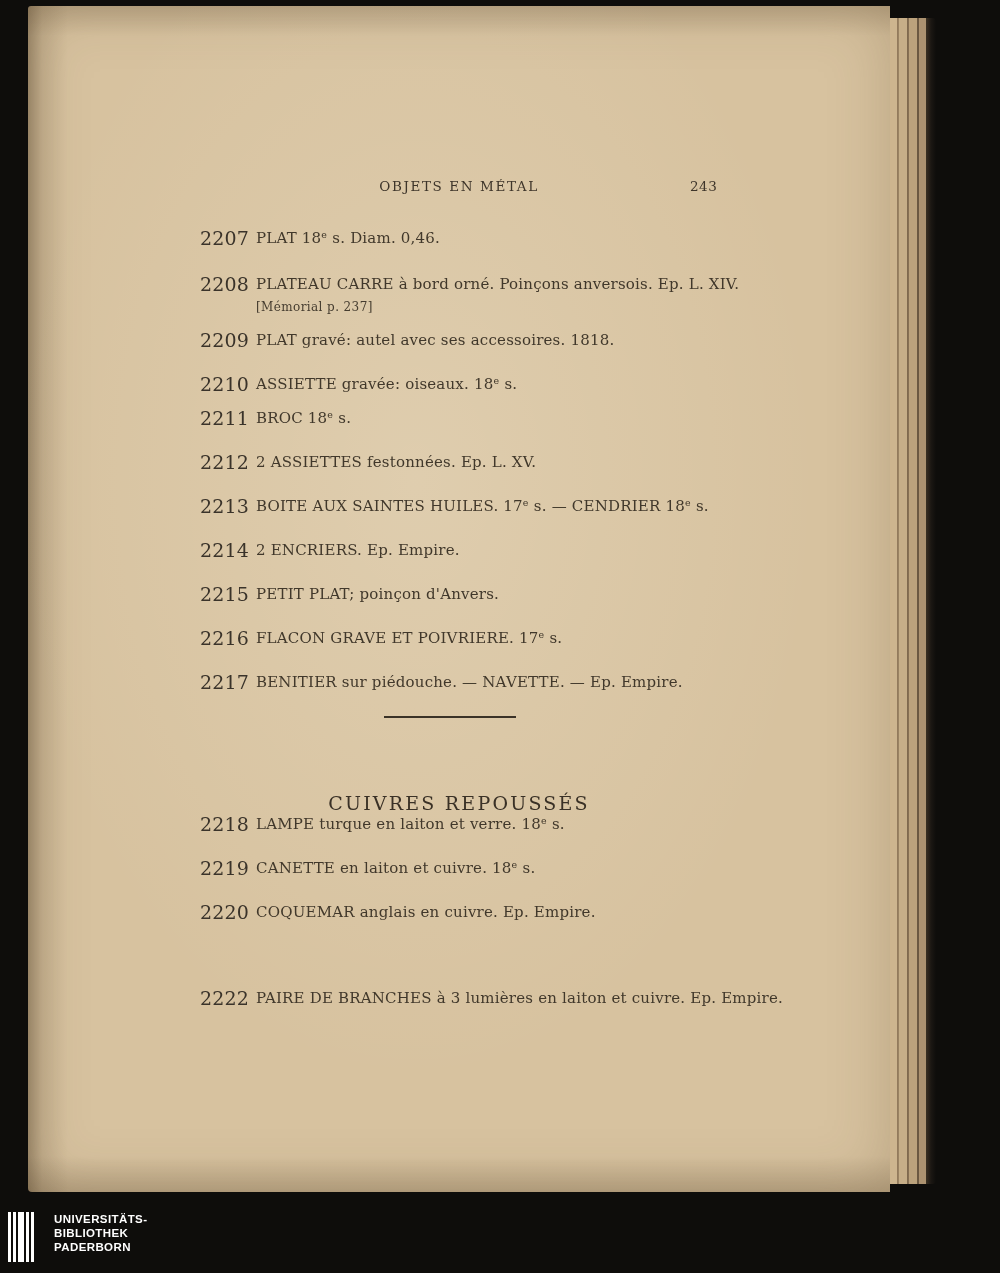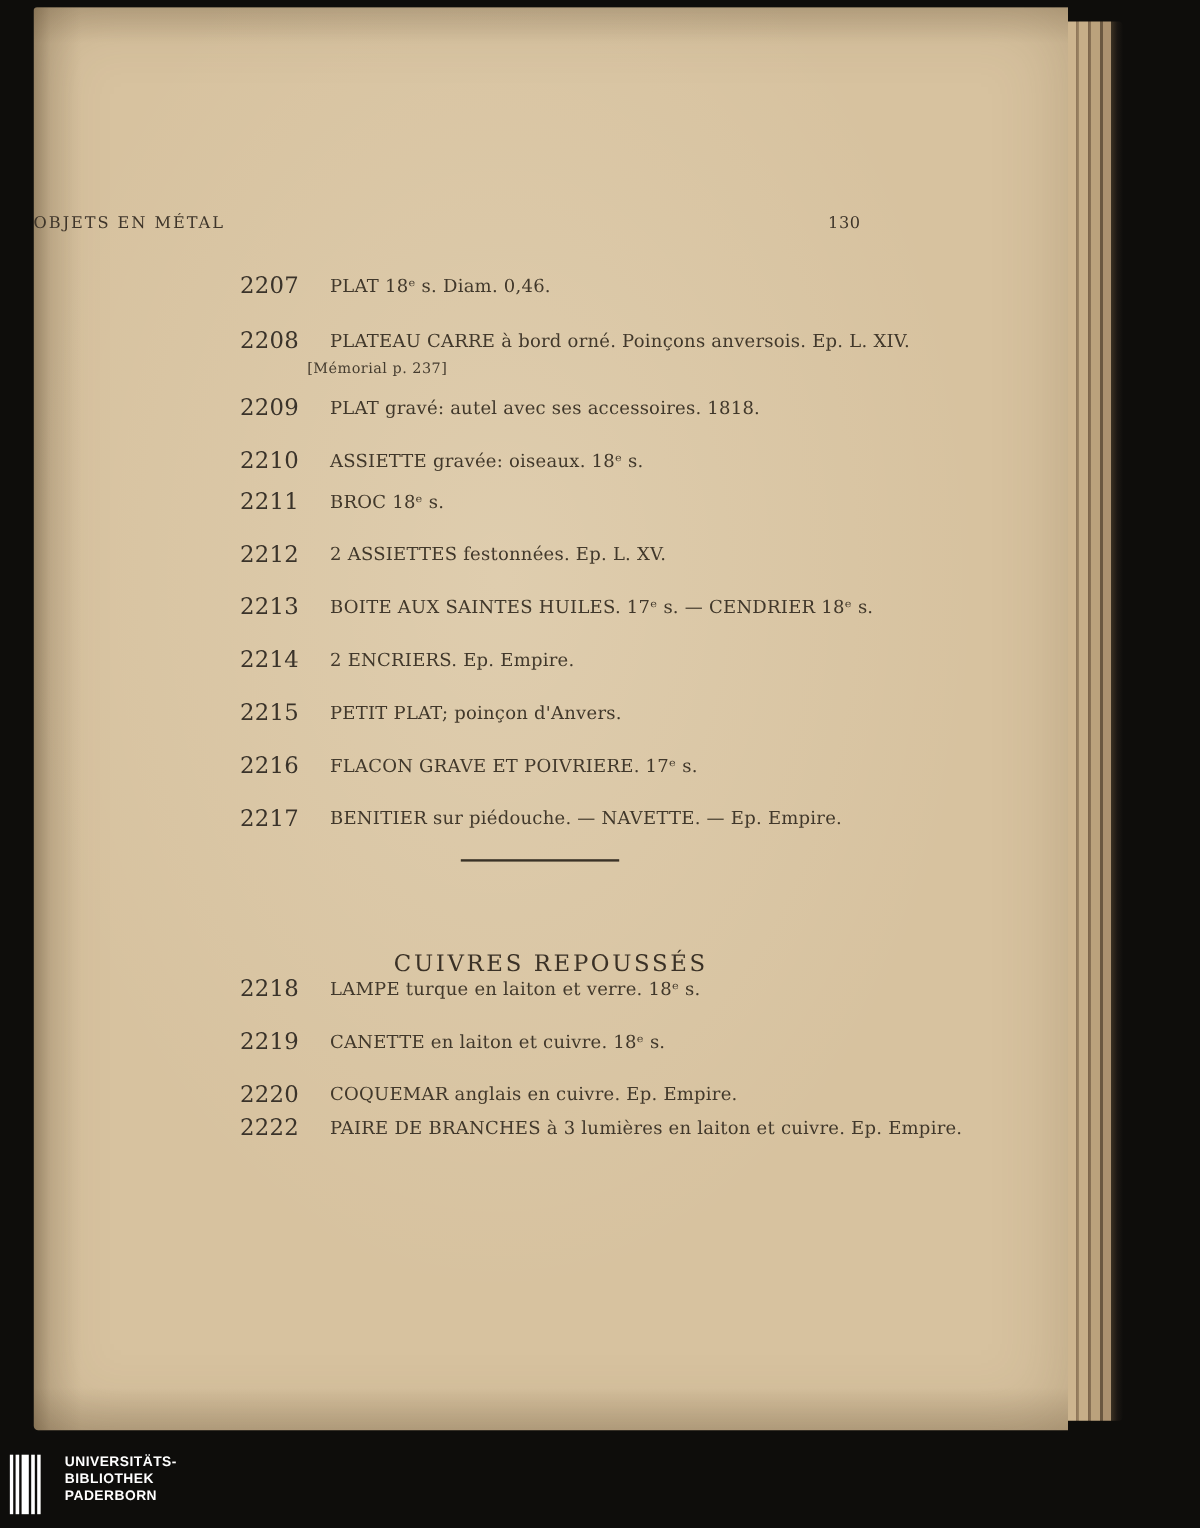--- a/index.html
+++ b/index.html
@@ -33,21 +33,21 @@
       #bba27c 19px,#bba27c 27px,
       #6b5841 27px,#6b5841 29px,
       #ac9270 29px,#ac9270 36px,
       #3a3022 36px,#1b1713 41px,
       #0e0d0b 46px);
     border-radius:0 4px 4px 0;
   }
   
   .page-header{position:absolute;left:0;top:172px;width:100%;}
   .header-title{
-    display:block;text-align:left;
+    display:block;text-align:center;
     font-size:13.5px;letter-spacing:1.6px;color:#3e352a;
   }
   .page-number{
     position:absolute;left:662px;top:0;
     font-size:13.5px;color:#3e352a;letter-spacing:0.5px;
   }
   .rule{
     position:absolute;left:356px;top:710px;width:132px;height:0;
     border-top:2px solid #3a3227;
   }
@@ -57,21 +57,21 @@
   }
   .entry{
     position:absolute;left:172px;right:50px;
     color:#41382b;font-size:15px;letter-spacing:0.2px;line-height:20px;
   }
   .entry .num{
     display:inline-block;width:56px;vertical-align:top;
     font-size:19px;color:#3a332a;
   }
   .entry .txt{
-    display:inline-block;vertical-align:top;max-width:620px;margin-left:19px;
+    display:inline-block;vertical-align:top;max-width:620px;
   }
   .entry .note{
     display:block;margin-left:56px;margin-top:3px;
     font-size:12px;color:#453c2f;letter-spacing:0.4px;
   }
   
   .watermark{
     position:absolute;left:8px;top:1212px;
     display:flex;align-items:flex-start;gap:20px;
   }
@@ -82,21 +82,21 @@
     color:#ffffff;letter-spacing:0.4px;
   }
 </style>
 </head>
 <body>
 
 <div class="scan-page">
 
   <div class="page-header">
     <span class="header-title">OBJETS EN MÉTAL</span>
-    <span class="page-number">130</span>
+    <span class="page-number">243</span>
   </div>
 
   <div class="entry" style="top:222px">
     <span class="num">2207</span><span class="txt">PLAT 18ᵉ s. Diam. 0,46.</span>
   </div>
   <div class="entry" style="top:268px">
     <span class="num">2208</span><span class="txt">PLATEAU CARRE à bord orné. Poinçons anversois. Ep. L. XIV.</span>
     <span class="note">[Mémorial p. 237]</span>
   </div>
   <div class="entry" style="top:324px">
@@ -133,21 +133,21 @@
 
   <div class="entry" style="top:808px">
     <span class="num">2218</span><span class="txt">LAMPE turque en laiton et verre. 18ᵉ s.</span>
   </div>
   <div class="entry" style="top:852px">
     <span class="num">2219</span><span class="txt">CANETTE en laiton et cuivre. 18ᵉ s.</span>
   </div>
   <div class="entry" style="top:896px">
     <span class="num">2220</span><span class="txt">COQUEMAR anglais en cuivre. Ep. Empire.</span>
   </div>
-  <div class="entry" style="top:924px">
+  <div class="entry" style="top:982px">
     <span class="num">2222</span><span class="txt">PAIRE DE BRANCHES à 3 lumières en laiton et cuivre. Ep. Empire.</span>
   </div>
 
 </div>
 
 <div class="page-edges"></div>
 
 <div class="watermark">
   <svg class="wm-bars" width="26" height="50" viewBox="0 0 26 50" xmlns="http://www.w3.org/2000/svg">
     <rect x="0" y="0" width="3" height="50" fill="#ffffff"></rect>

